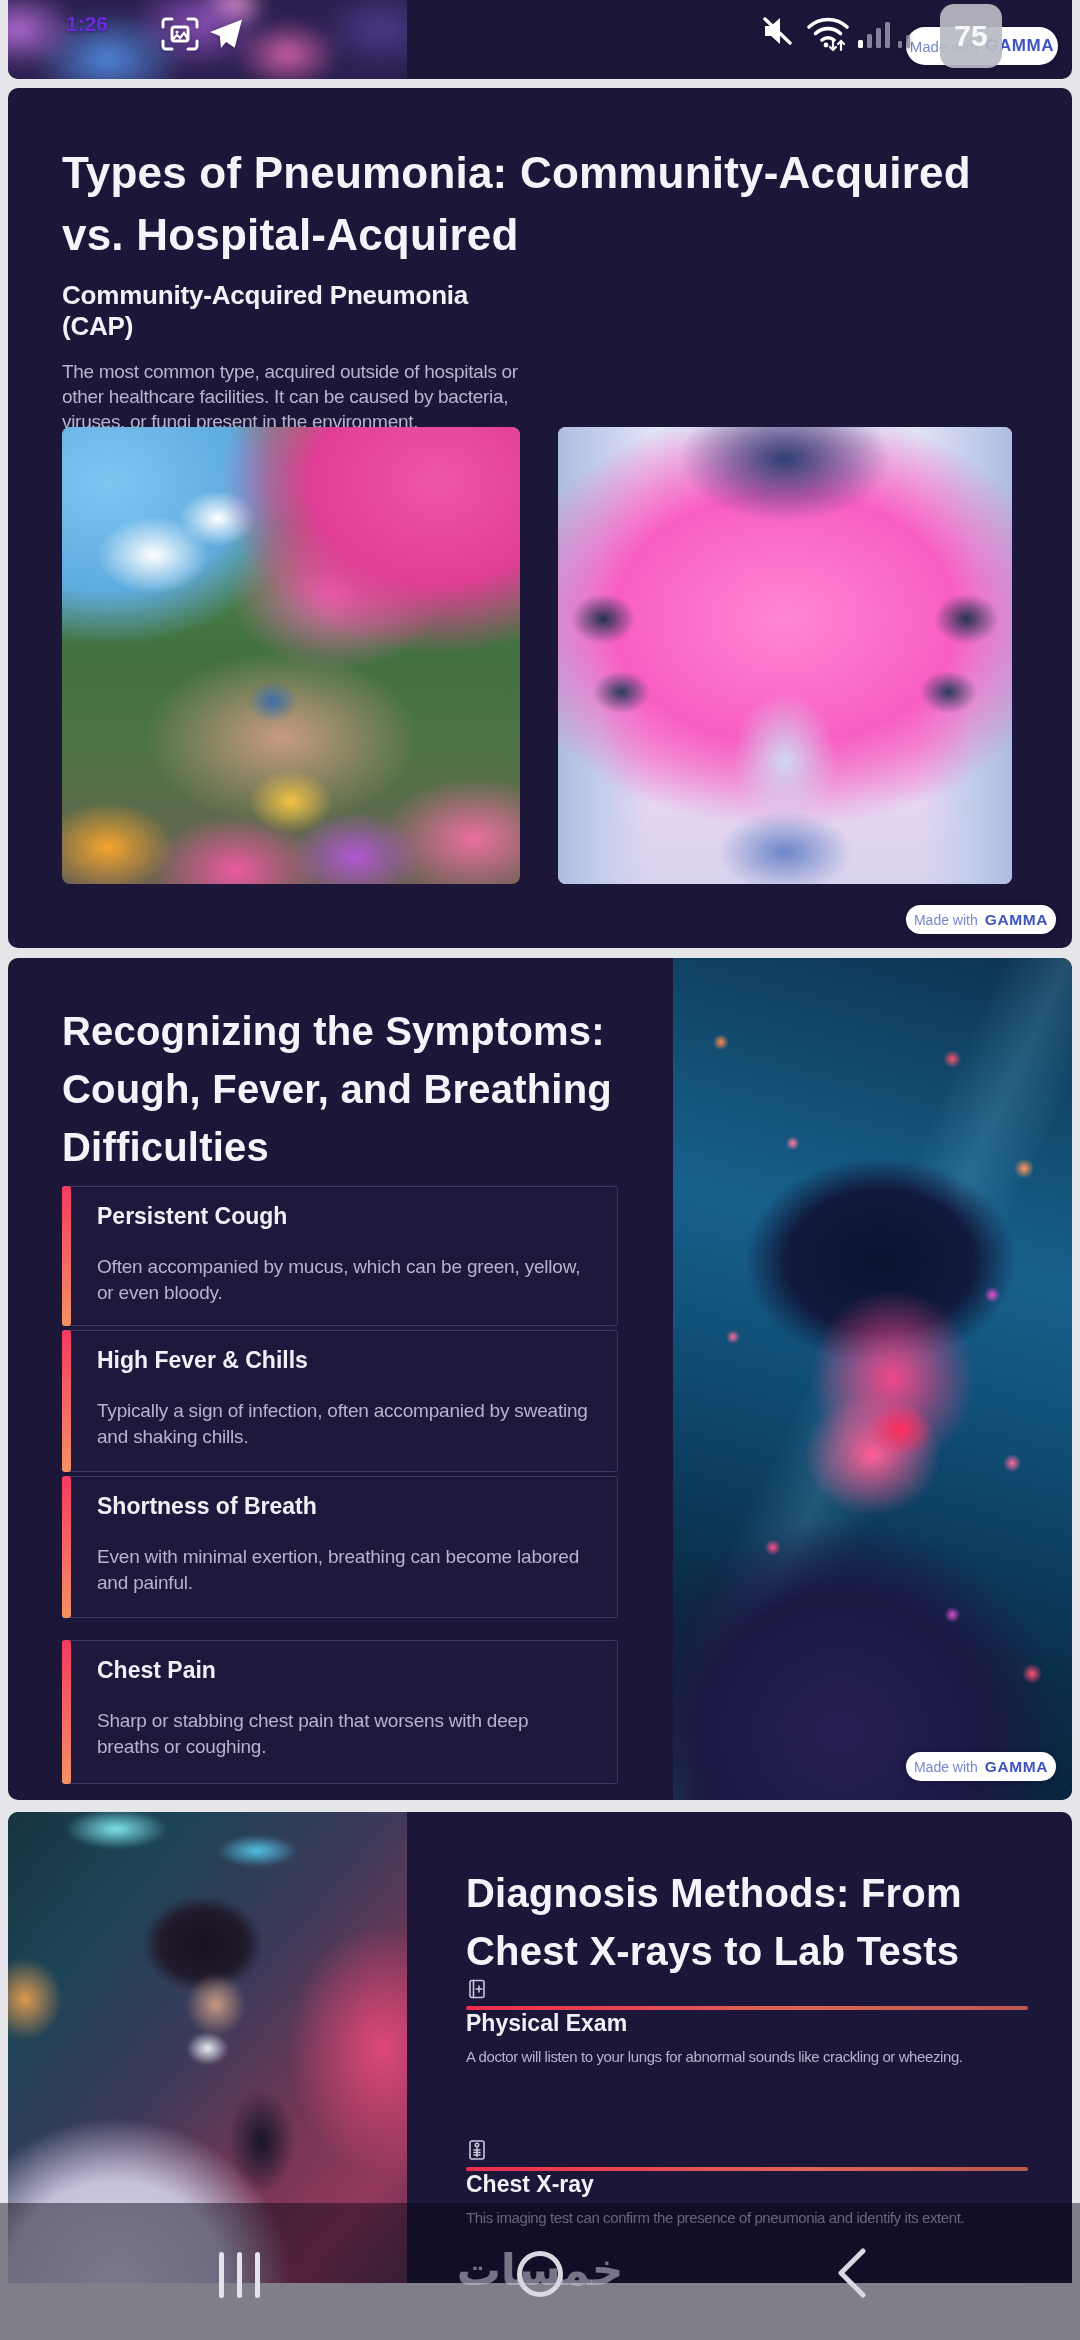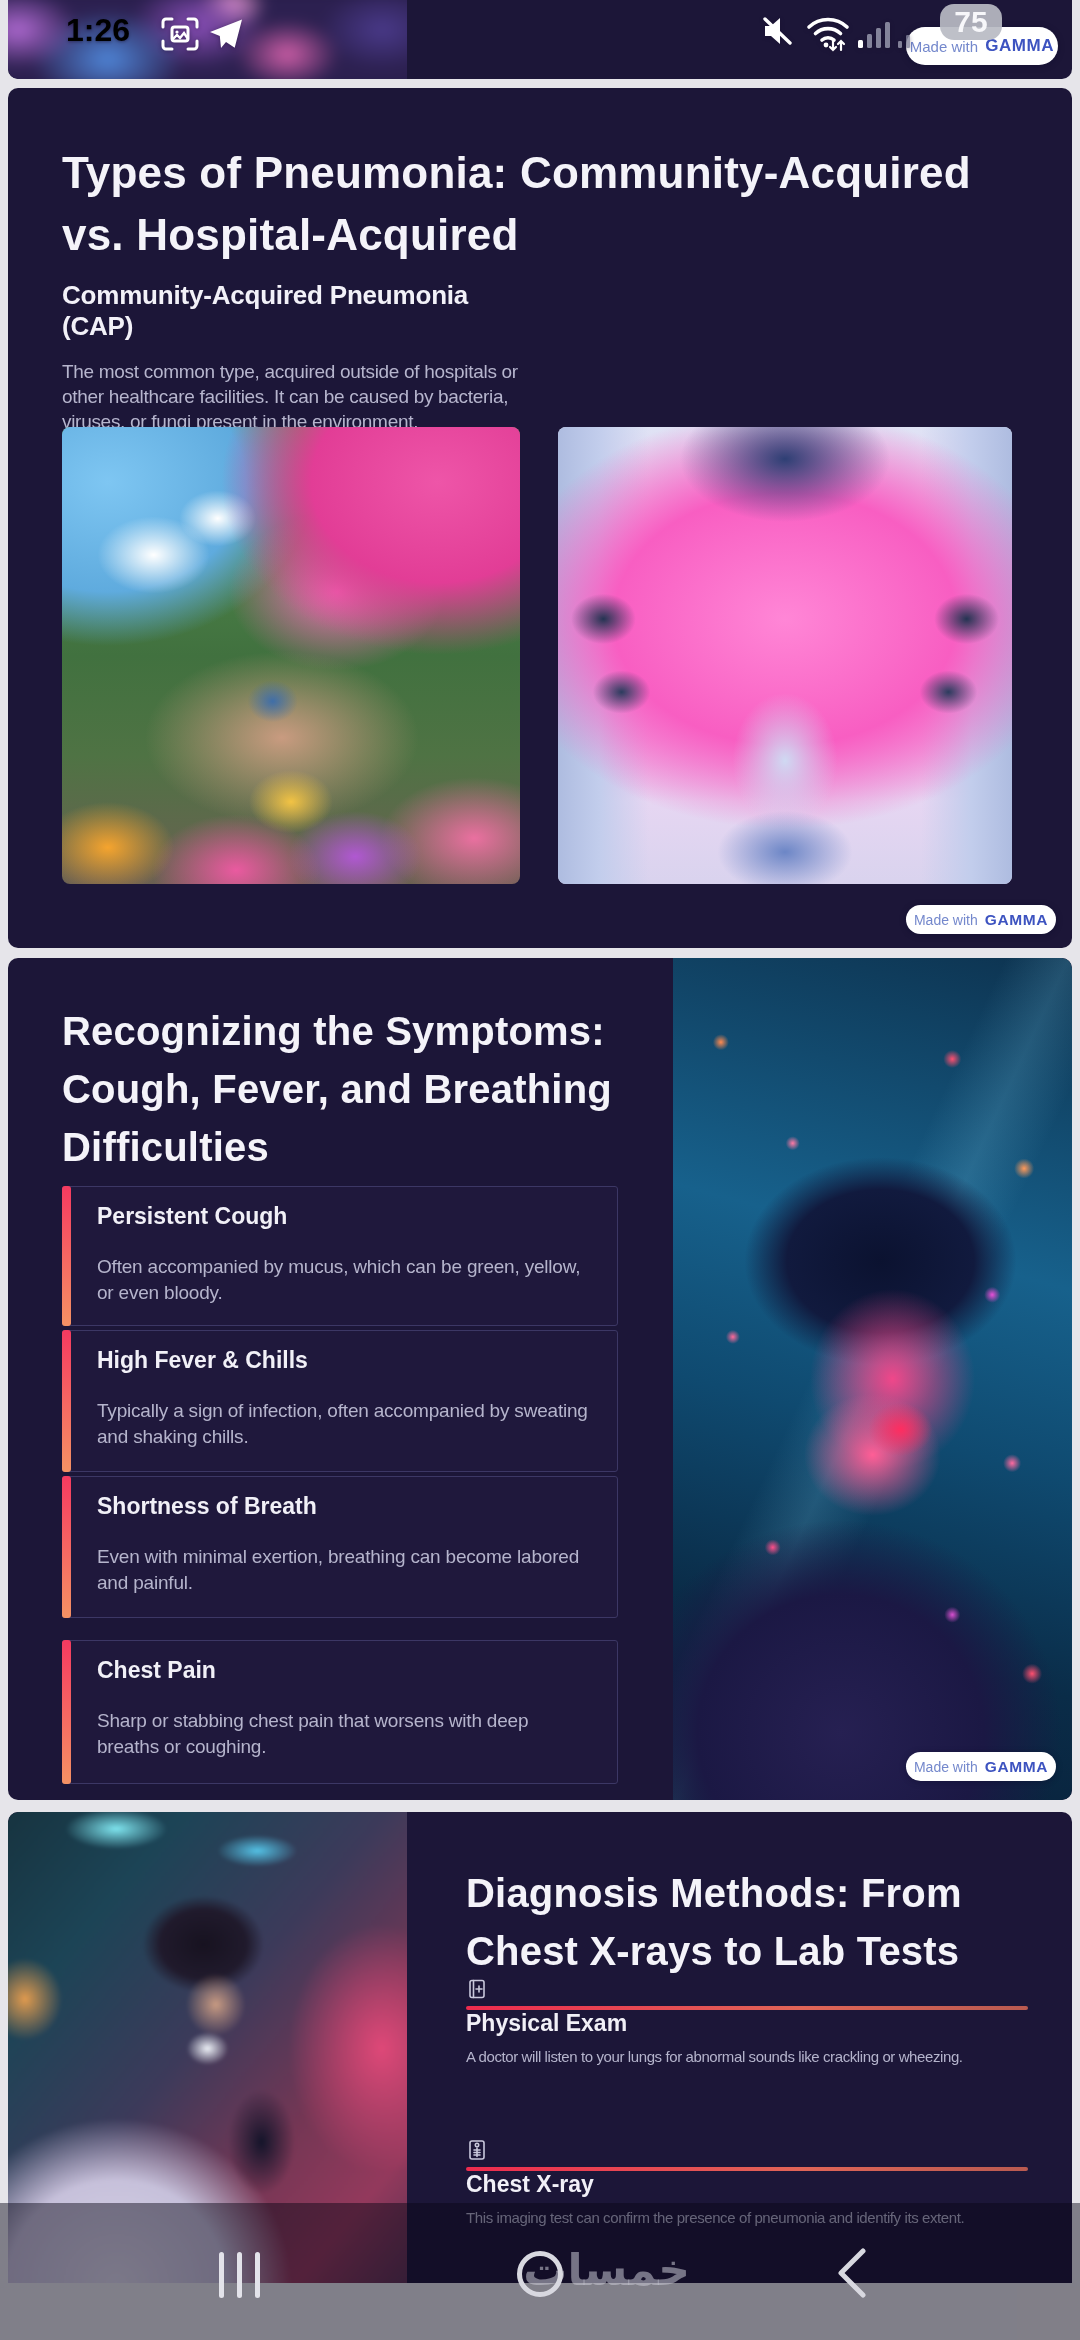--- a/index.html
+++ b/index.html
@@ -132,31 +132,31 @@
   .badge .p{color:#7488cc;font-size:14px}
   .badge .b{color:#3d53c0;font-size:15.5px;font-weight:800;letter-spacing:.6px}
   #badge-top{left:906px;top:27px;width:152px;height:38px;z-index:20}
   #badge-top .p{font-size:15px}
   #badge-top .b{font-size:17px}
   #badge-s1{left:898px;top:817px;width:150px;height:29px}
   #badge-s2{left:898px;top:794px;width:150px;height:29px}
 
   
   #status-bar{position:absolute;left:0;top:0;width:1080px;height:56px;z-index:50}
-  #clock{position:absolute;left:66px;top:12px;font-size:32px;font-weight:700;color:#000000;
+  #clock{position:absolute;left:66px;top:12px;font-size:21px;font-weight:700;color:#6d28d9;
     text-shadow:0 1px 3px rgba(20,10,40,.45)}
   .sicon{position:absolute;filter:drop-shadow(0 1px 2px rgba(20,10,40,.4))}
-  #battery{position:absolute;left:940px;top:4px;width:62px;height:36px;border-radius:14px;
+  #battery{position:absolute;left:940px;top:4px;width:62px;height:64px;border-radius:14px;
     background:rgba(185,187,195,.92);color:#f7f7fa;font-size:30px;font-weight:700;
     display:flex;align-items:center;justify-content:center;z-index:55}
 
   
   #bottom-overlay{position:absolute;left:0;top:2203px;width:1080px;height:137px;
     background:rgba(9,7,21,.46);z-index:40}
-  #watermark{position:absolute;left:390px;top:2244px;width:300px;
+  #watermark{position:absolute;left:390px;top:2244px;width:300px;text-align:center;
     font-family:"DejaVu Sans",sans-serif;font-size:44px;font-weight:700;
     color:rgba(200,200,212,.55);z-index:41;direction:rtl}
   .navbtn{position:absolute;z-index:42;cursor:pointer}
   #nav-recents{left:219px;top:2252px;width:47px;height:46px;display:flex;gap:13px}
   #nav-recents .rbar{width:5px;height:46px;border-radius:3px;background:#e3e3ea}
   #nav-home{left:517px;top:2251px;width:46px;height:46px;border:5px solid #d8d8e0;
     border-radius:50%;box-sizing:border-box}
   #nav-back{left:831px;top:2246px;width:38px;height:54px}
 </style>
 </head>

